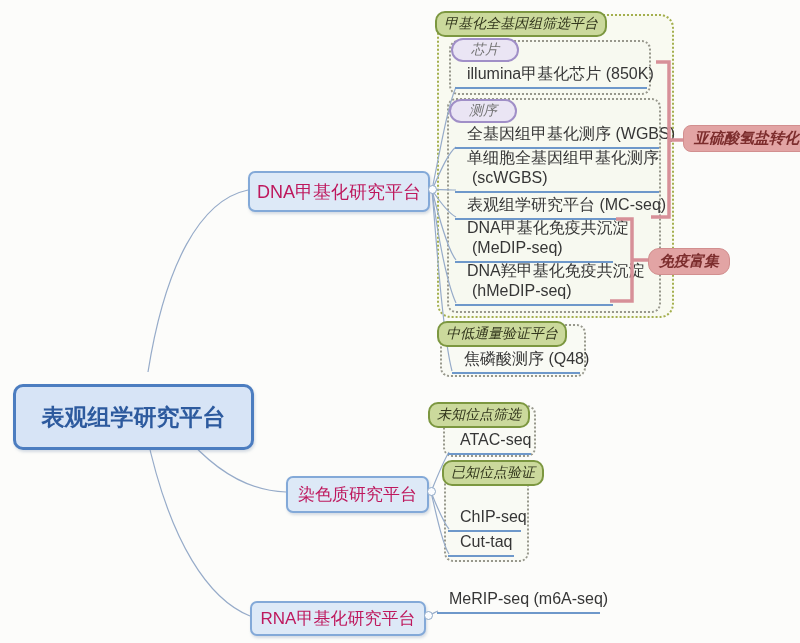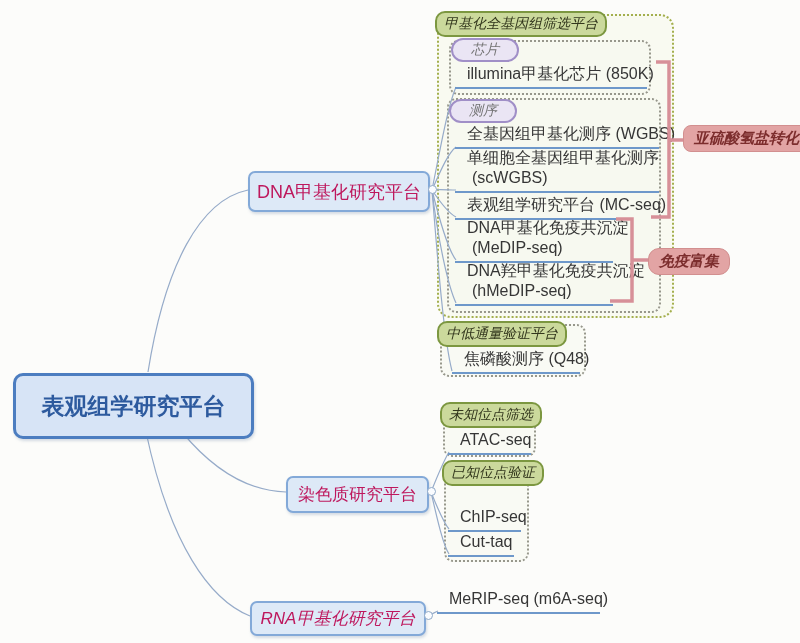--- a/index.html
+++ b/index.html
@@ -81,28 +81,28 @@
   <div class="group" style="left:449px;top:40px;width:202px;height:55px;"></div>
   <div class="group" style="left:447px;top:98px;width:214px;height:215px;"></div>
   <div class="group" style="left:440px;top:324px;width:146px;height:53px;"></div>
   <div class="group" style="left:443px;top:405px;width:93px;height:52px;"></div>
   <div class="group" style="left:444px;top:463px;width:85px;height:99px;"></div>
 
   <div class="glabel" style="left:435px;top:11px;">甲基化全基因组筛选平台</div>
   <div class="plabel" style="left:451px;top:38px;">芯片</div>
   <div class="plabel" style="left:449px;top:99px;">测序</div>
   <div class="glabel" style="left:437px;top:321px;">中低通量验证平台</div>
-  <div class="glabel" style="left:440px;top:402px;">未知位点筛选</div>
+  <div class="glabel" style="left:428px;top:402px;">未知位点筛选</div>
   <div class="glabel" style="left:442px;top:460px;">已知位点验证</div>
 
-  <div class="topic root-topic" style="left:13px;top:373px;width:235px;height:60px;">表观组学研究平台</div>
+  <div class="topic root-topic" style="left:13px;top:384px;width:235px;height:60px;">表观组学研究平台</div>
 
   <div class="topic" style="left:248px;top:171px;width:178px;height:37px;">DNA甲基化研究平台</div>
   <div class="topic" style="left:286px;top:476px;width:139px;height:33px;font-size:17px;">染色质研究平台</div>
-  <div class="topic" style="left:250px;top:601px;width:172px;height:31px;font-size:17px;font-style:italic;">RNA甲基化研究平台</div>
+  <div class="topic" style="left:250px;top:601px;width:172px;height:31px;font-size:17px;">RNA甲基化研究平台</div>
 
   <div class="handle" style="left:428px;top:185px;"></div>
   <div class="handle" style="left:427px;top:487px;"></div>
   <div class="handle" style="left:424px;top:611px;"></div>
 
   <div class="item" style="left:455px;top:64px;width:192px;">
     <span>illumina甲基化芯片 (850K)</span>
   </div>
 
   <div class="item" style="left:455px;top:148px;width:204px;">

